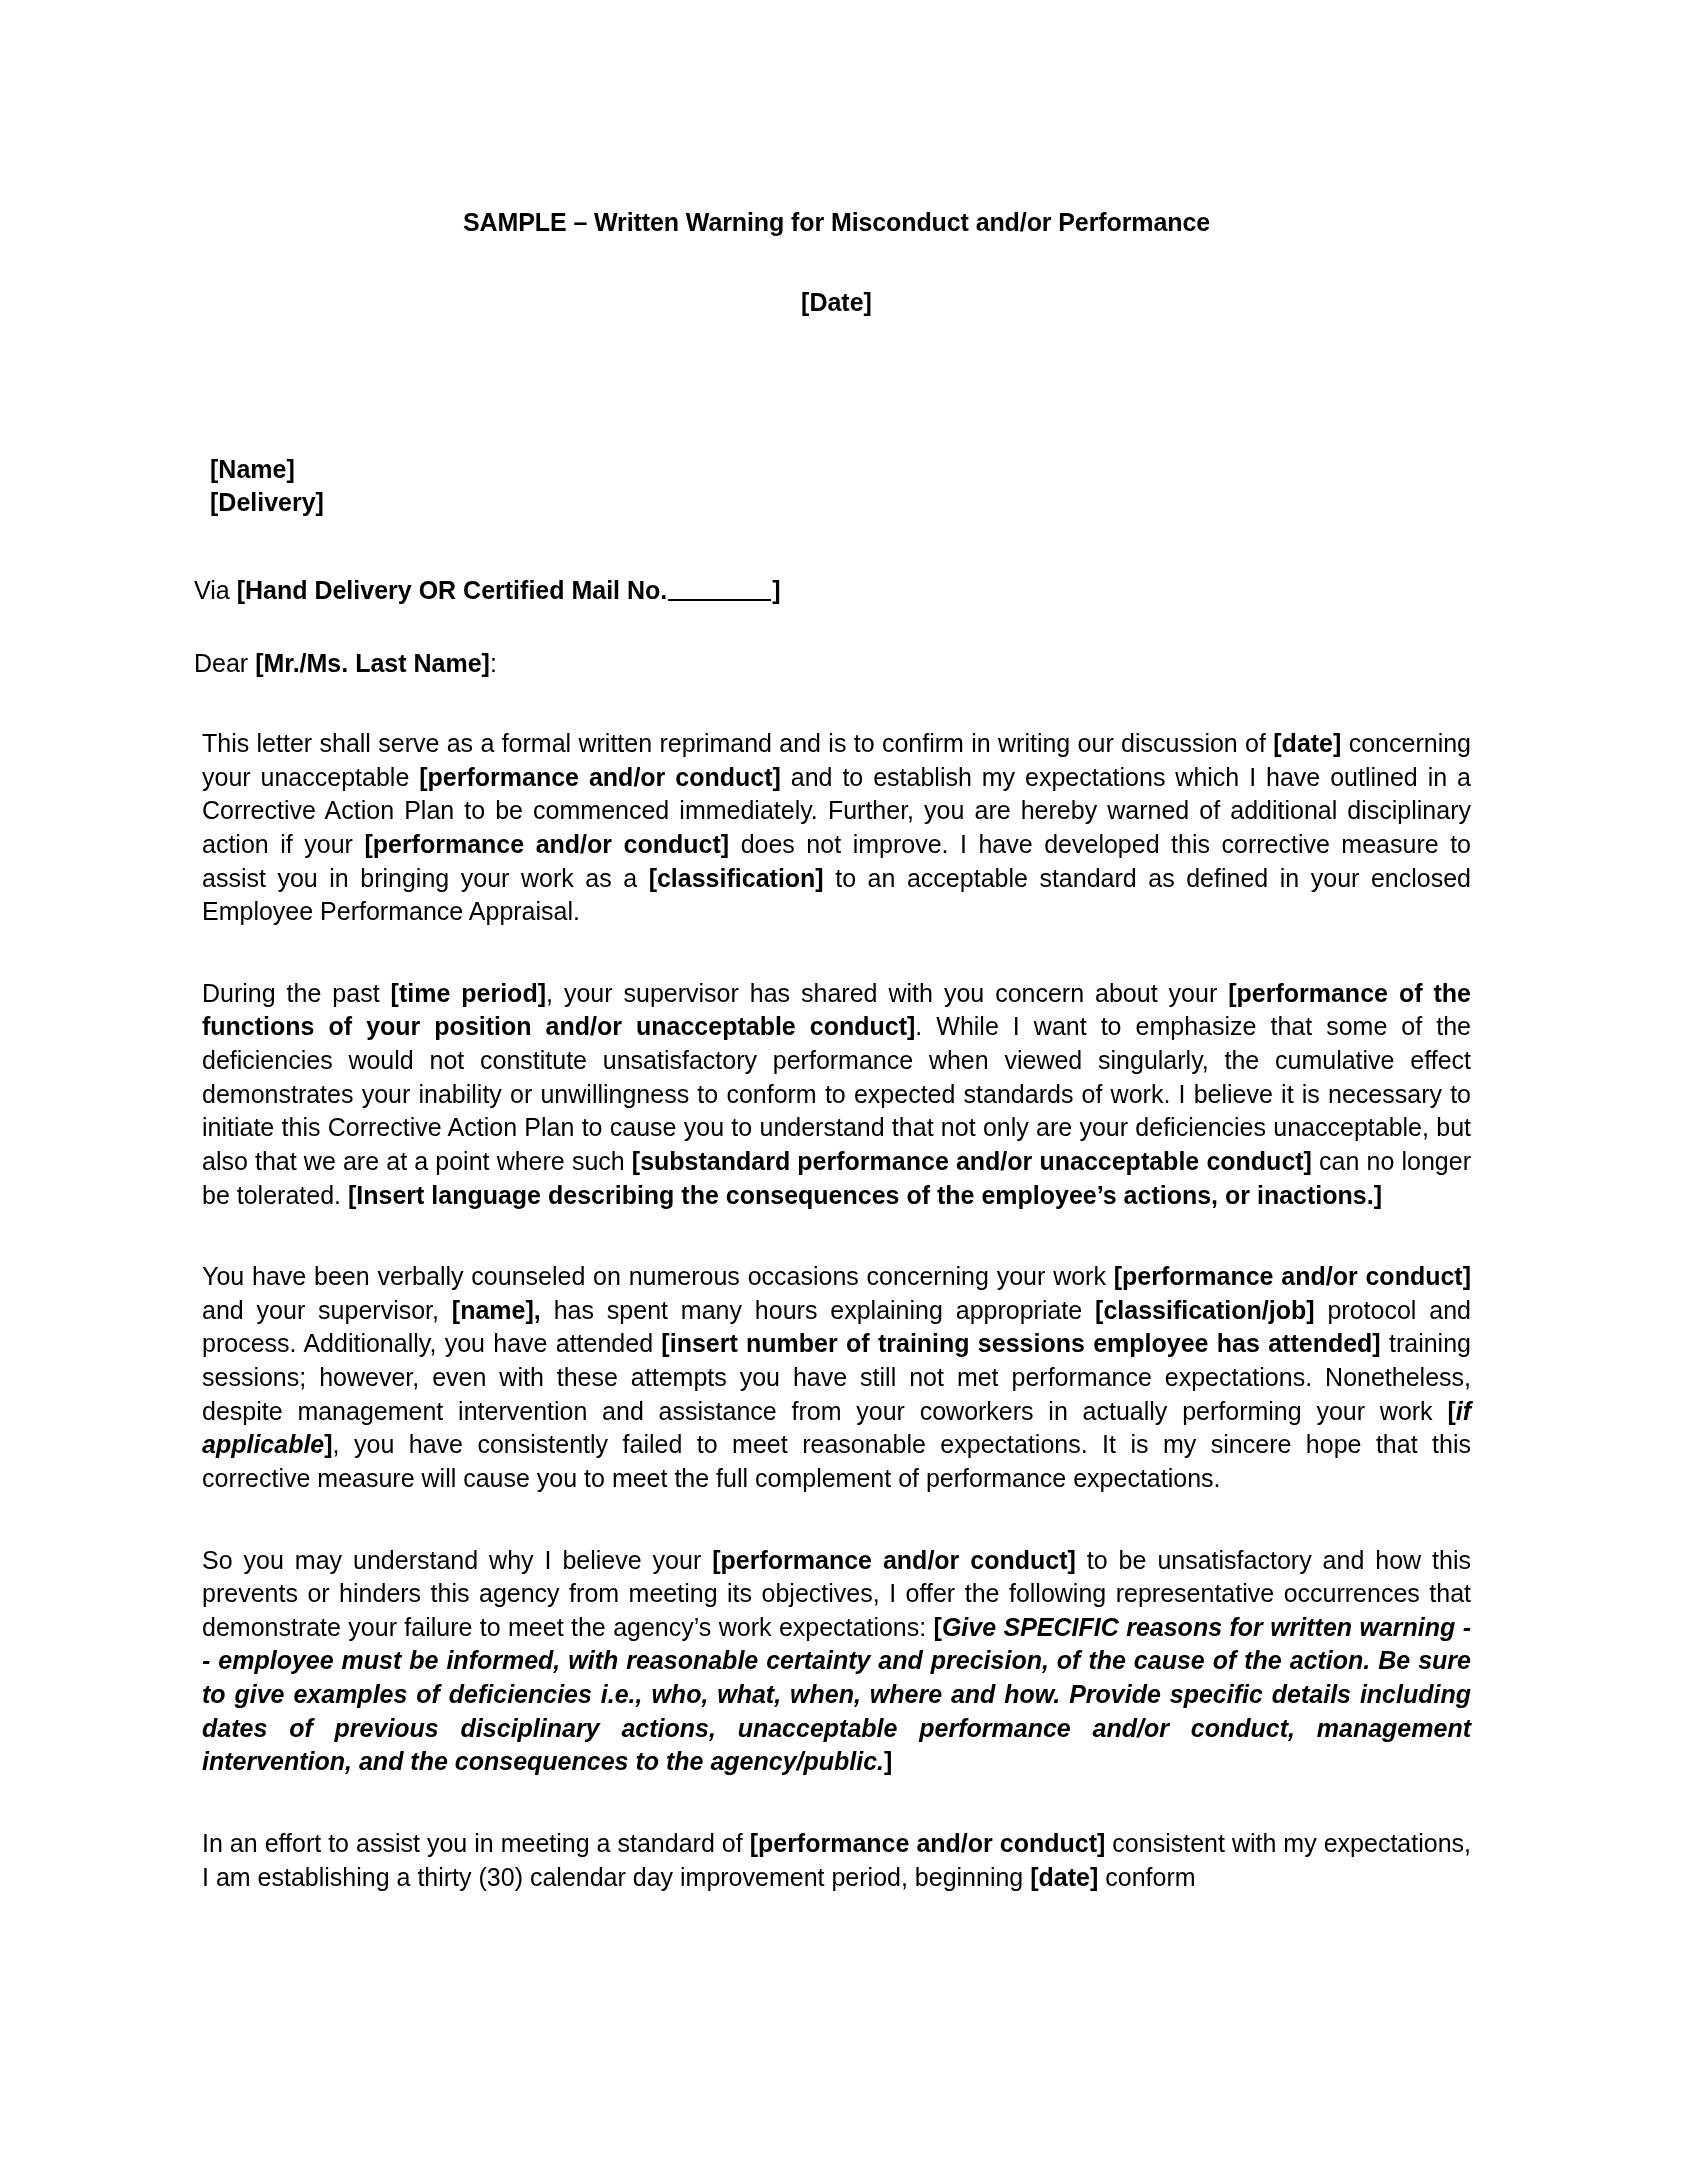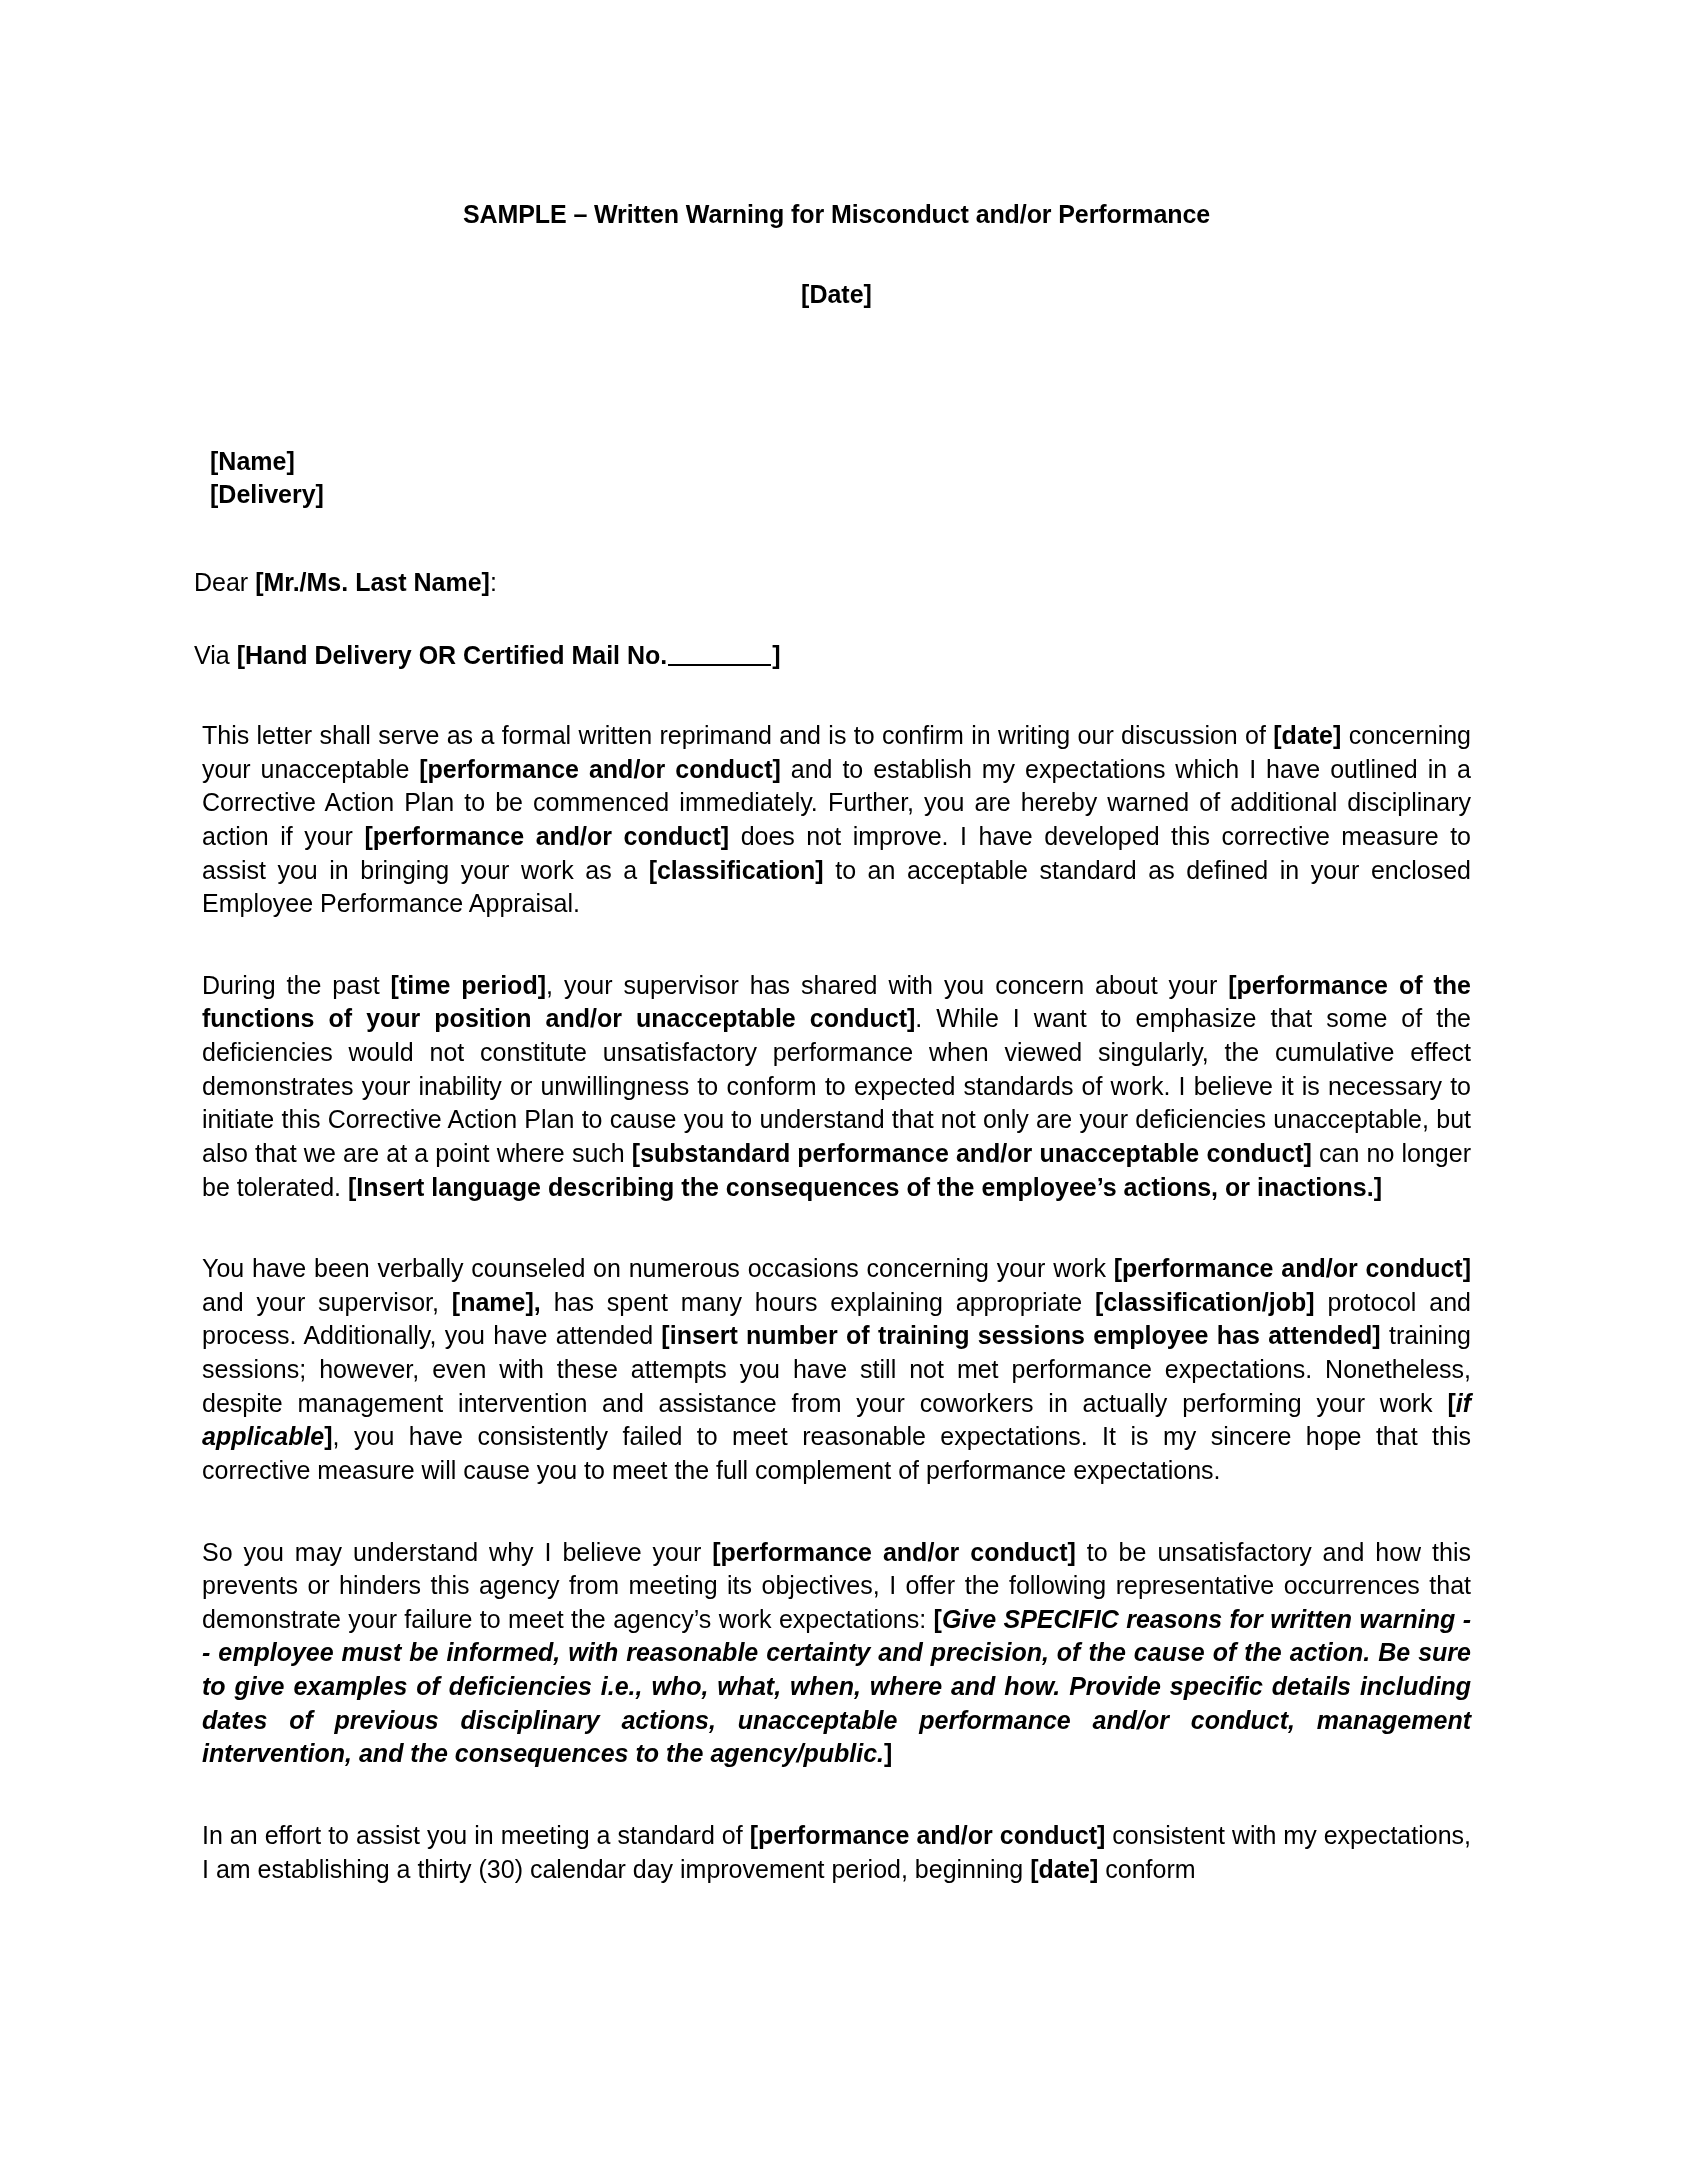--- a/index.html
+++ b/index.html
@@ -22,21 +22,21 @@
     background: #ffffff;
     box-sizing: border-box;
     padding: 0;
     overflow: hidden;
   }
 
   
   .content {
     position: absolute;
     left: 194px;
-    top: 4px;
+    top: 12px;
     width: 1285px;
   }
 
   .doc-title {
     text-align: center;
     font-weight: bold;
     font-size: 25px;
     line-height: 1.28;
     letter-spacing: -0.1px;
     margin: 0;
@@ -99,25 +99,25 @@
     <div class="doc-title">SAMPLE – Written Warning for Misconduct and/or Performance</div>
 
     <div class="doc-date">[Date]</div>
 
     <div class="addr-block">
       <span class="addr-line">[Name]</span>
       <span class="addr-line">[Delivery]</span>
     </div>
 
     <div class="line-plain">
-      <span>Dear </span><b>[Mr./Ms. Last Name]</b><span>:</span>
+      <span>Via </span><b>[Hand Delivery OR Certified Mail No.</b><span class="blank"></span><b>]</b>
     </div>
 
     <div class="line-plain">
-      <span>Via </span><b>[Hand Delivery OR Certified Mail No.</b><span class="blank"></span><b>]</b>
+      <span>Dear </span><b>[Mr./Ms. Last Name]</b><span>:</span>
     </div>
 
     <p class="para"><span>This letter shall serve as a formal written reprimand and is to confirm in writing our discussion of </span><b>[date]</b><span> concerning your unacceptable </span><b>[performance and/or conduct]</b><span> and to establish my expectations which I have outlined in a Corrective Action Plan to be commenced immediately. Further, you are hereby warned of additional disciplinary action if your </span><b>[performance and/or conduct]</b><span> does not improve.  I have developed this corrective measure to assist you in bringing your work as a </span><b>[classification]</b><span> to an acceptable standard as defined in your enclosed Employee Performance Appraisal.</span></p>
 
     <p class="para"><span>During the past </span><b>[time period]</b><span>, your supervisor has shared with you concern about your </span><b>[performance of the functions of your position and/or unacceptable conduct]</b><span>.  While I want to emphasize that some of the deficiencies would not constitute unsatisfactory performance when viewed singularly, the cumulative effect demonstrates your inability or unwillingness to conform to expected standards of work. I believe it is necessary to initiate this Corrective Action Plan to cause you to understand that not only are your deficiencies unacceptable, but also that we are at a point where such </span><b>[substandard performance and/or unacceptable conduct]</b><span> can no longer be tolerated. </span><b>[Insert language describing the consequences of the employee’s actions, or inactions.]</b></p>
 
     <p class="para"><span>You have been verbally counseled on numerous occasions concerning your work </span><b>[performance and/or conduct]</b><span>  and your supervisor, </span><b>[name],</b><span> has spent many hours explaining appropriate </span><b>[classification/job]</b><span> protocol and process. Additionally, you have attended </span><b>[insert number of training sessions employee has attended]</b><span> training sessions; however, even with these attempts you have still not met performance expectations.  Nonetheless, despite management intervention and assistance from your coworkers in actually performing your work </span><b><span>[</span><span class="it">if applicable</span><span>]</span></b><span>, you have consistently failed to meet reasonable expectations.  It is my sincere hope that this corrective measure will cause you to meet the full complement of performance expectations.</span></p>
 
     <p class="para"><span>So you may understand why I believe your </span><b>[performance and/or conduct]</b><span> to be unsatisfactory and how this prevents or hinders this agency from meeting its objectives, I offer the following representative occurrences that demonstrate your failure to meet the agency’s work expectations:  </span><b><span>[</span><span class="it">Give SPECIFIC reasons for written warning -- employee must be informed, with reasonable certainty and precision, of the cause of the action. Be sure to give examples of deficiencies i.e., who, what, when, where and how. Provide specific details including dates of previous disciplinary actions, unacceptable performance and/or conduct, management intervention, and the consequences to the agency/public.</span><span>]</span></b></p>
 

